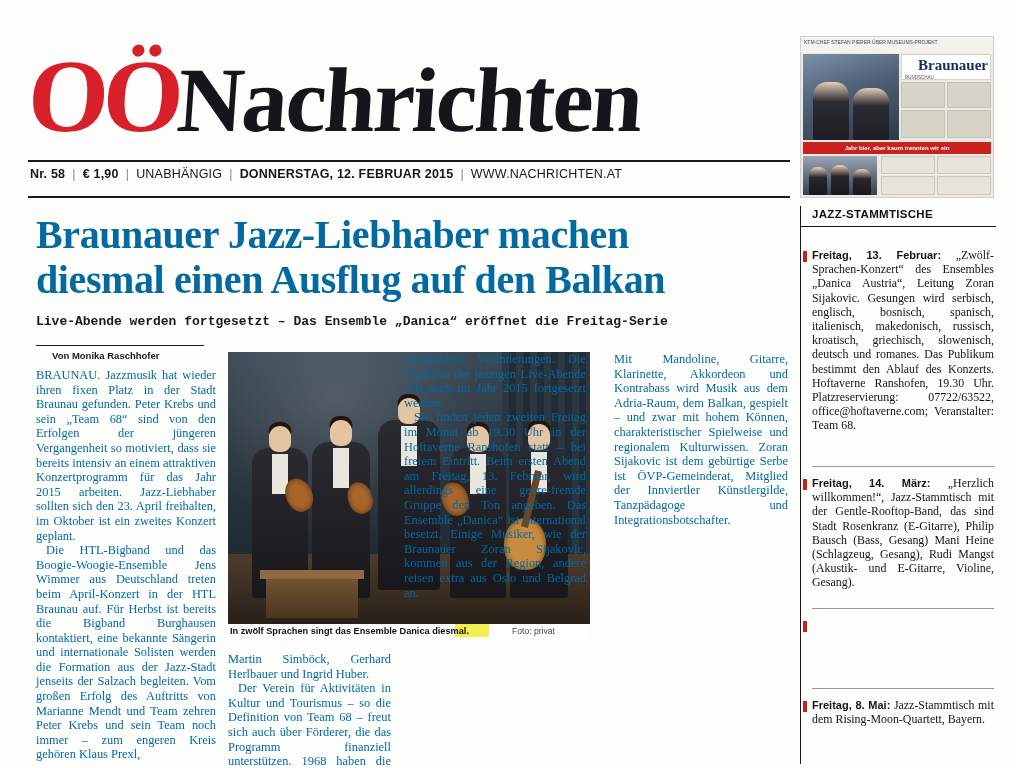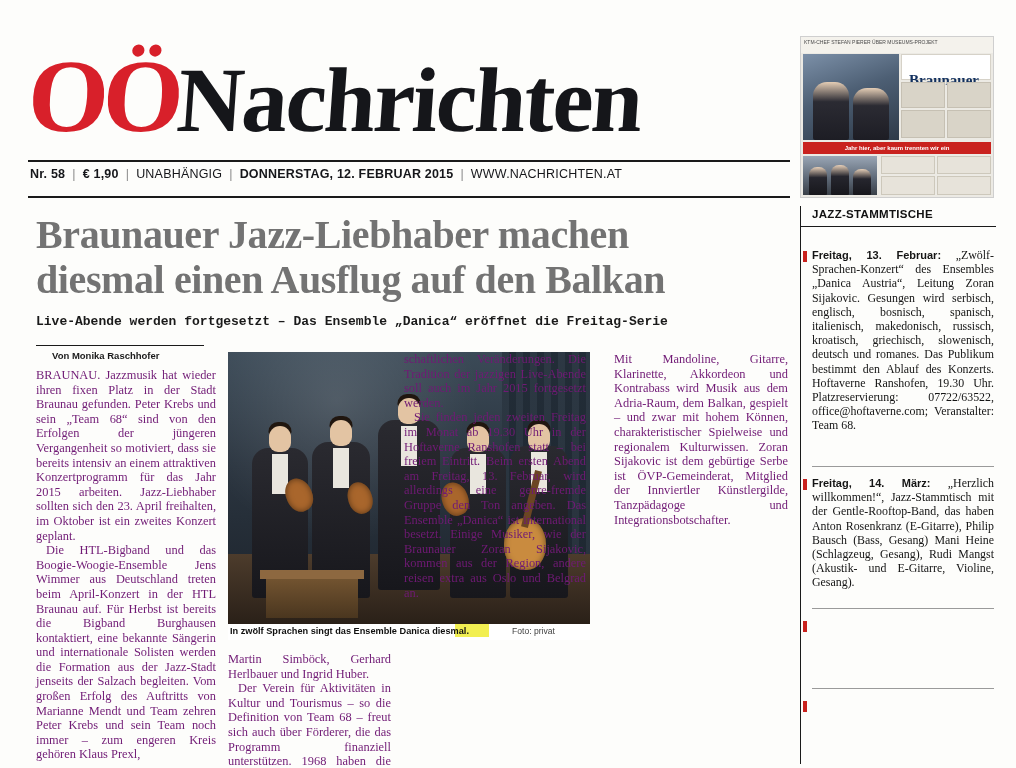--- a/index.html
+++ b/index.html
@@ -123,23 +123,22 @@
     width: 90px; height: 26px;
     background: #ffffff;
     border: 1px solid #d6d2c8;
     box-sizing: border-box;
   }
   .promo-flag .fl-title {
     font-family: "Liberation Serif", serif;
     font-weight: bold;
     font-size: 15px;
     color: #12305e;
-    padding-left: 7px;
+    padding-left: 16px;
     line-height: 20px;
-    margin-top: 15px;
   }
   .promo-flag .fl-sub {
     font-family: "Liberation Sans", sans-serif;
     font-size: 4.5px;
     color: #555;
     padding-left: 3px;
   }
   .promo-grid {
     position: absolute;
     right: 2px; top: 45px;
@@ -196,21 +195,21 @@
   
   .headline {
     position: absolute;
     left: 36px;
     top: 212px;
     width: 750px;
     font-family: "Liberation Serif", serif;
     font-weight: bold;
     font-size: 40px;
     line-height: 45px;
-    color: #737373;
+    color: #0369a1;
     letter-spacing: -0.4px;
   }
   .subhead {
     position: absolute;
     left: 36px;
     top: 312px;
     width: 750px;
     font-family: Liberation Mono, monospace;
     font-weight: bold;
     font-size: 13px;
@@ -236,21 +235,21 @@
     margin-left: 16px;
   }
 
   
   .col {
     position: absolute;
     font-family: "Liberation Serif", serif;
     font-size: 12.4px;
     line-height: 14.6px;
     text-align: justify;
-    color: #701a75;
+    color: #0369a1;
   }
   .col p { margin: 0; text-indent: 10px; }
   .col p.first { text-indent: 0; }
   .col p + p { margin-top: 0; }
 
   .col1 { left: 36px; top: 368px; width: 180px; }
   .col2 { left: 228px; top: 652px; width: 163px; }
   .col3 { left: 404px; top: 352px; width: 182px; }
   .col4 { left: 614px; top: 352px; width: 174px; }
 
@@ -555,22 +554,26 @@
   <div class="side-bullet" style="top:251px;"></div>
   <div class="side-item" style="top:248px;">
     <span class="lead">Freitag, 13. Februar:</span>
     <span>„Zwölf-Sprachen-Konzert“ des Ensembles „Danica Austria“, Leitung Zoran Sijakovic. Gesungen wird serbisch, englisch, bosnisch, spanisch, italienisch, makedonisch, russisch, kroatisch, griechisch, slowenisch, deutsch und romanes. Das Publikum bestimmt den Ablauf des Konzerts. Hoftaverne Ranshofen, 19.30 Uhr. Platzreservierung: 07722/63522, office@hoftaverne.com; Veranstalter: Team 68.</span>
   </div>
 
   <div class="side-sep" style="top:466px;"></div>
   <div class="side-bullet" style="top:479px;"></div>
   <div class="side-item" style="top:476px;">
     <span class="lead">Freitag, 14. März:</span>
-    <span>„Herzlich willkommen!“, Jazz-Stammtisch mit der Gentle-Rooftop-Band, das haben Anton Rosenkranz (E-Gitarre), Philip Bausch (Bass, Gesang) Mani Heine (Schlagzeug, Gesang), Rudi Mangst (Akustik- und E-Gitarre, Violine, Gesang).</span>
+    <span>„Herzlich willkommen!“, Jazz-Stammtisch mit der Gentle-Rooftop-Band, das sind Stadt Rosenkranz (E-Gitarre), Philip Bausch (Bass, Gesang) Mani Heine (Schlagzeug, Gesang), Rudi Mangst (Akustik- und E-Gitarre, Violine, Gesang).</span>
   </div>
 
   <div class="side-sep" style="top:608px;"></div>
   <div class="side-bullet" style="top:621px;"></div>
 
   <div class="side-sep" style="top:688px;"></div>
   <div class="side-bullet" style="top:701px;"></div>
+  <div class="side-item" style="top:698px;">
+    <span class="lead">Freitag, 8. Mai:</span>
+    <span>Jazz-Stammtisch mit dem Rising-Moon-Quartett, Bayern.</span>
+  </div>
 
 </div>
 
 </body></html>

